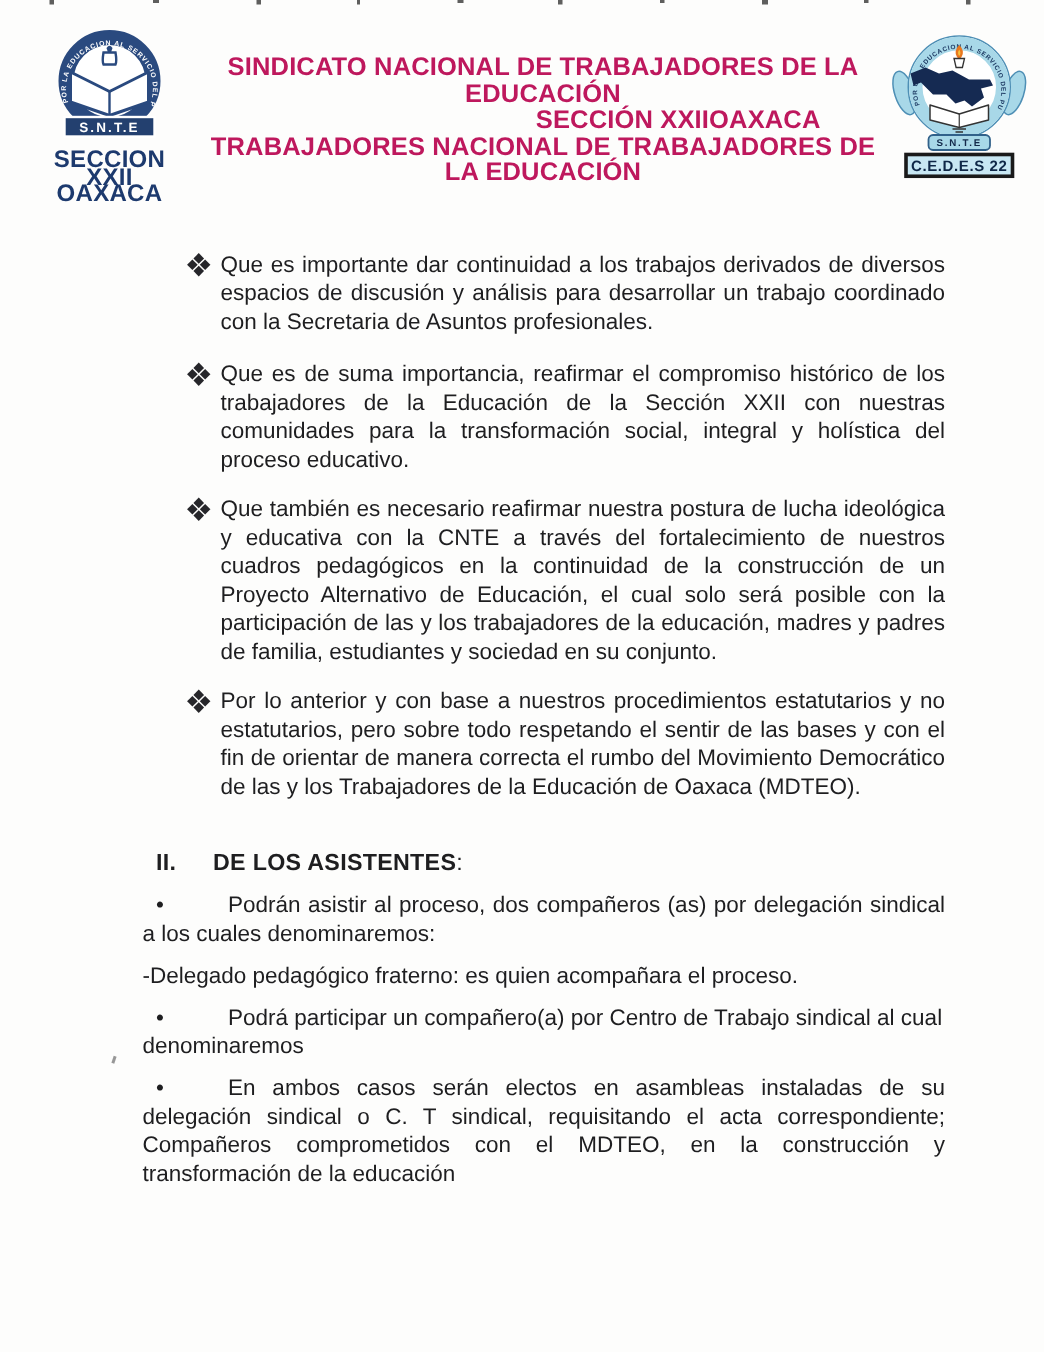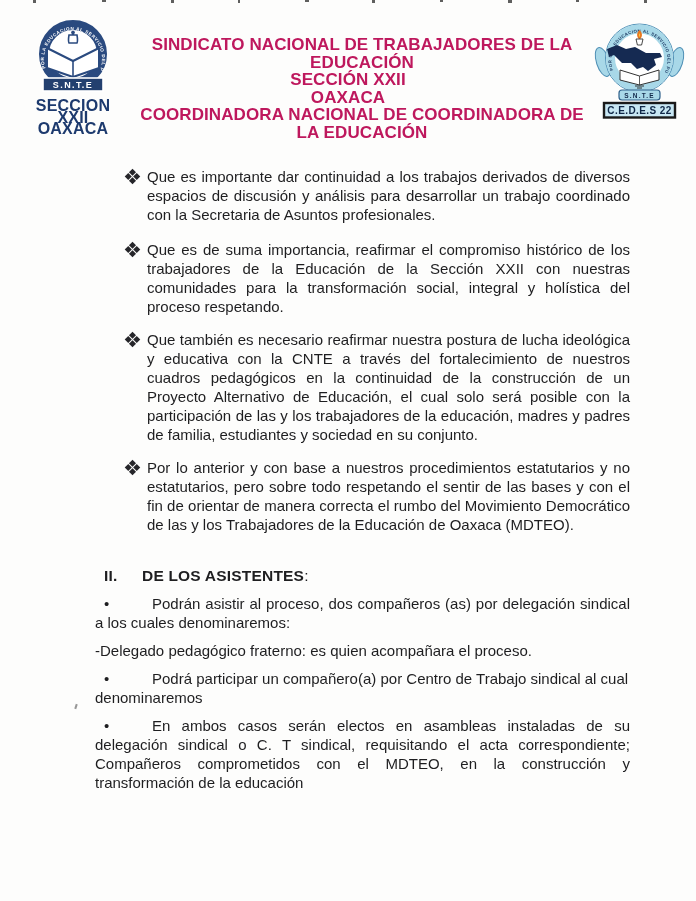--- a/index.html
+++ b/index.html
@@ -13,21 +13,21 @@
   
   .scan-mark { position:absolute; background:#2a2a2a; opacity:.75; }
   .stray-tick { position:absolute; left:75px; top:704px; width:2px; height:5px;
     background:#444; opacity:.55; transform:rotate(18deg); }
   
   .header-text {
     position:absolute; left:133px; top:36px; width:458px;
     text-align:center; font-weight:bold; font-size:17px; line-height:17.6px;
     color:#be185d; letter-spacing:.1px;
   }
-  .h-split { display:flex; justify-content:space-between; padding:0 44px 0 16px;flex-direction:column; }
+  .h-split { display:flex; justify-content:flex-end; padding:0 44px 0 16px; }
   .logo-wrap { position:absolute; text-align:center; }
   .logo-left  { left:24px;  top:20px; width:98px; }
   .logo-right { left:591px; top:22px; width:97px; }
   .logo-caption { font-weight:bold; color:#1d3a6e; font-size:16px; line-height:11.5px; letter-spacing:.2px; }
   
   .content { position:absolute; left:95px; top:167px; width:535px; font-size:15px; line-height:19px; }
   ul.diamond-list { list-style:none; }
   li.d-item { position:relative; padding-left:52px; text-align:justify; margin-bottom:16px; }
   li.d-item.tight { margin-bottom:14px; }
   .dmark { position:absolute; left:32px; top:4px; width:11px; height:11px;
@@ -88,21 +88,21 @@
       <div class="logo-caption">SECCION XXII</div>
       <div class="logo-caption">OAXACA</div>
     </div>
 
     <div class="header-text">
       <div>SINDICATO NACIONAL DE TRABAJADORES DE LA EDUCACIÓN</div>
       <div class="h-split">
         <span>SECCIÓN XXII</span>
         <span>OAXACA</span>
       </div>
-      <div>COORDINADORA NACIONAL DE COORDINADORA DE LA EDUCACIÓN</div>
+      <div>TRABAJADORES NACIONAL DE TRABAJADORES DE LA EDUCACIÓN</div>
     </div>
 
     <div class="logo-wrap logo-right">
       <svg width="97" height="98" viewBox="0 0 97 98">
         <defs>
           <path id="rring" d="M 23,50 A 28,28 0 1 1 74,50"></path>
         </defs>
 
         <ellipse cx="12" cy="40" rx="6.5" ry="15" fill="#a8d8e8" stroke="#4e8fb5" stroke-width="1" transform="rotate(-18 12 40)"></ellipse>
         <ellipse cx="85" cy="40" rx="6.5" ry="15" fill="#a8d8e8" stroke="#4e8fb5" stroke-width="1" transform="rotate(18 85 40)"></ellipse>
@@ -143,21 +143,21 @@
           </span>
         <span>Que es importante dar continuidad a los trabajos derivados de diversos espacios de discusión y análisis para desarrollar un trabajo coordinado con la Secretaria de Asuntos profesionales.</span>
       </li>
       <li class="d-item tight">
         <span class="dmark">
             <i></i>
             <i></i>
             <i></i>
             <i></i>
           </span>
-        <span>Que es de suma importancia, reafirmar el compromiso histórico de los trabajadores de la Educación de la Sección XXII con nuestras comunidades para la transformación social, integral y holística del proceso respetando.</span>
+        <span>Que es de suma importancia, reafirmar el compromiso histórico de los trabajadores de la Educación de la Sección XXII con nuestras comunidades para la transformación social, integral y holística del proceso educativo.</span>
       </li>
       <li class="d-item tight">
         <span class="dmark">
             <i></i>
             <i></i>
             <i></i>
             <i></i>
           </span>
         <span>Que también es necesario reafirmar nuestra postura de lucha ideológica y educativa con la CNTE a través del fortalecimiento de nuestros cuadros pedagógicos en la continuidad de la construcción de un Proyecto Alternativo de Educación, el cual solo será posible con la participación de las y los trabajadores de la educación, madres y padres de familia, estudiantes y sociedad en su conjunto.</span>
       </li>

